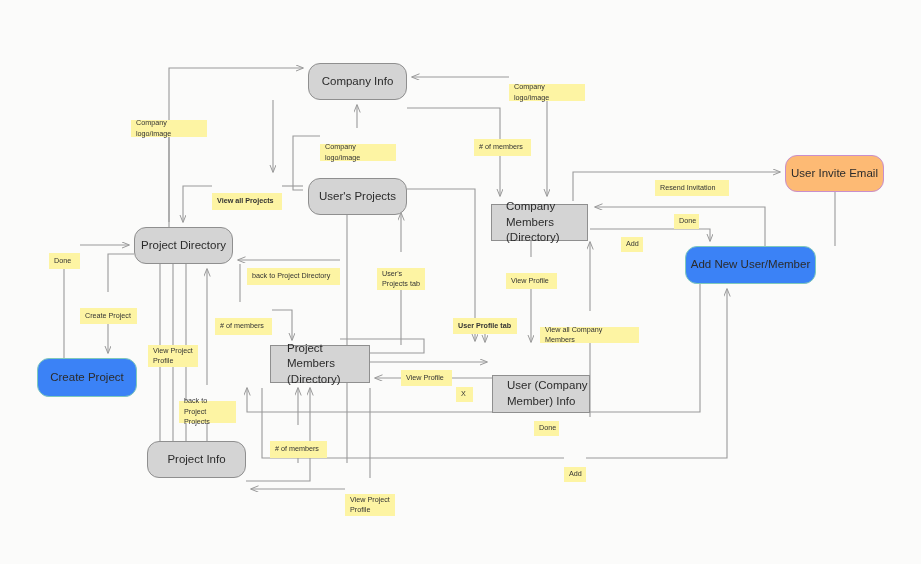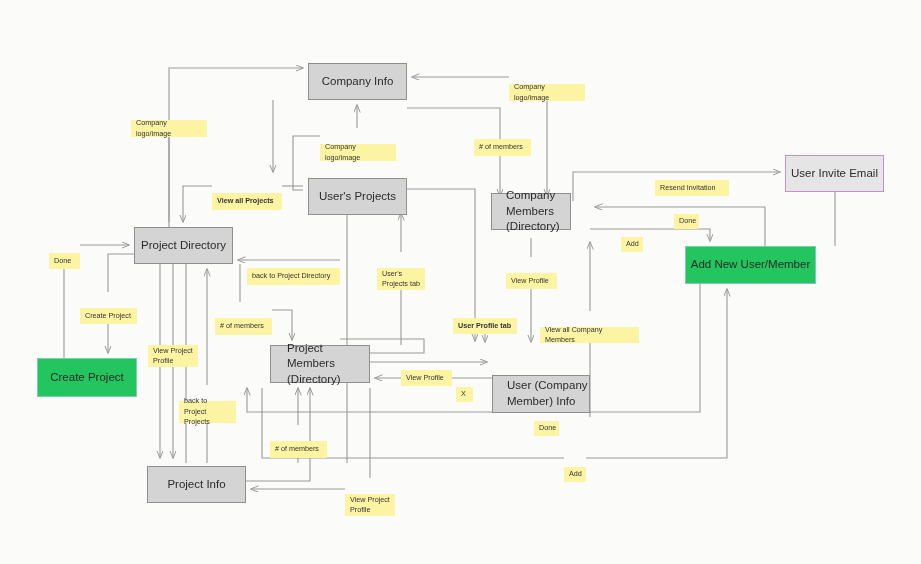--- a/index.html
+++ b/index.html
@@ -30,23 +30,23 @@
     border: 1px solid #8f8f8f;
     display: flex;
     align-items: center;
     padding-left: 14px;
     font-size: 11.5px;
     color: #2b2b2b;
     line-height: 1.35;
     white-space: pre-line;
   }
   .node.gray   { background: #d4d4d4; }
-  .node.teal   { background: #22c55e; border-color: #7fc9ba; }
-  .node.pink   { background: #e5e5e5; border-color: #c88fcc; }
-  .node.center { justify-content: center; padding-left: 0; text-align: center; }
+  .node.teal   { background: #3b82f6; border-color: #7fc9ba; }
+  .node.pink   { background: #fdba74; border-color: #c88fcc; }
+  .node.center { justify-content: center; padding-left: 0; text-align: center; border-radius: 12px; }
   .label {
     position: absolute;
     box-sizing: border-box;
     background: #fdf4a3;
     color: #333;
     font-size: 7.2px;
     line-height: 1.45;
     display: flex;
     align-items: center;
     padding: 0 5px;
@@ -153,36 +153,36 @@
       <path d="M320,136 L293,136 L293,190 L303,190" marker-end="none"></path>
     </g>
   </svg>
 
   <div class="node gray center" style="left:308px;top:63px;width:99px;height:37px;">Company Info</div>
 
   <div class="node gray center" style="left:308px;top:171px;width:99px;height:37px;margin-top:7px;">User's Projects</div>
 
   <div class="node gray center" style="left:134px;top:227px;width:99px;height:37px;">Project Directory</div>
 
-  <div class="node gray" style="left:491px;top:193px;width:80px;height:37px;">Company Members
+  <div class="node gray" style="left:491px;top:204px;width:97px;height:37px;">Company Members
 (Directory)</div>
 
   <div class="node pink center" style="left:785px;top:155px;width:99px;height:37px;">User Invite Email</div>
 
   <div class="node teal center" style="left:685px;top:246px;width:131px;height:38px;">Add New User/Member</div>
 
   <div class="node teal center" style="left:37px;top:358px;width:100px;height:39px;">Create Project</div>
 
   <div class="node gray" style="left:270px;top:345px;width:100px;height:38px;padding-left:16px;">Project Members
 (Directory)</div>
 
   <div class="node gray" style="left:492px;top:347px;width:98px;height:38px;margin-top:28px;">User (Company
 Member) Info</div>
 
-  <div class="node gray center" style="left:147px;top:466px;width:99px;height:37px;">Project Info</div>
+  <div class="node gray center" style="left:147px;top:441px;width:99px;height:37px;">Project Info</div>
 
   <div class="label" style="left:509px;top:68px;width:76px;height:17px;">Company logo/image</div>
 
   <div class="label" style="left:131px;top:104px;width:76px;height:17px;">Company logo/image</div>
 
   <div class="label" style="left:320px;top:128px;width:76px;height:17px;">Company logo/image</div>
 
   <div class="label" style="left:474px;top:123px;width:57px;height:17px;"># of members</div>
 
   <div class="label" style="left:655px;top:164px;width:74px;height:16px;">Resend Invitation</div>

